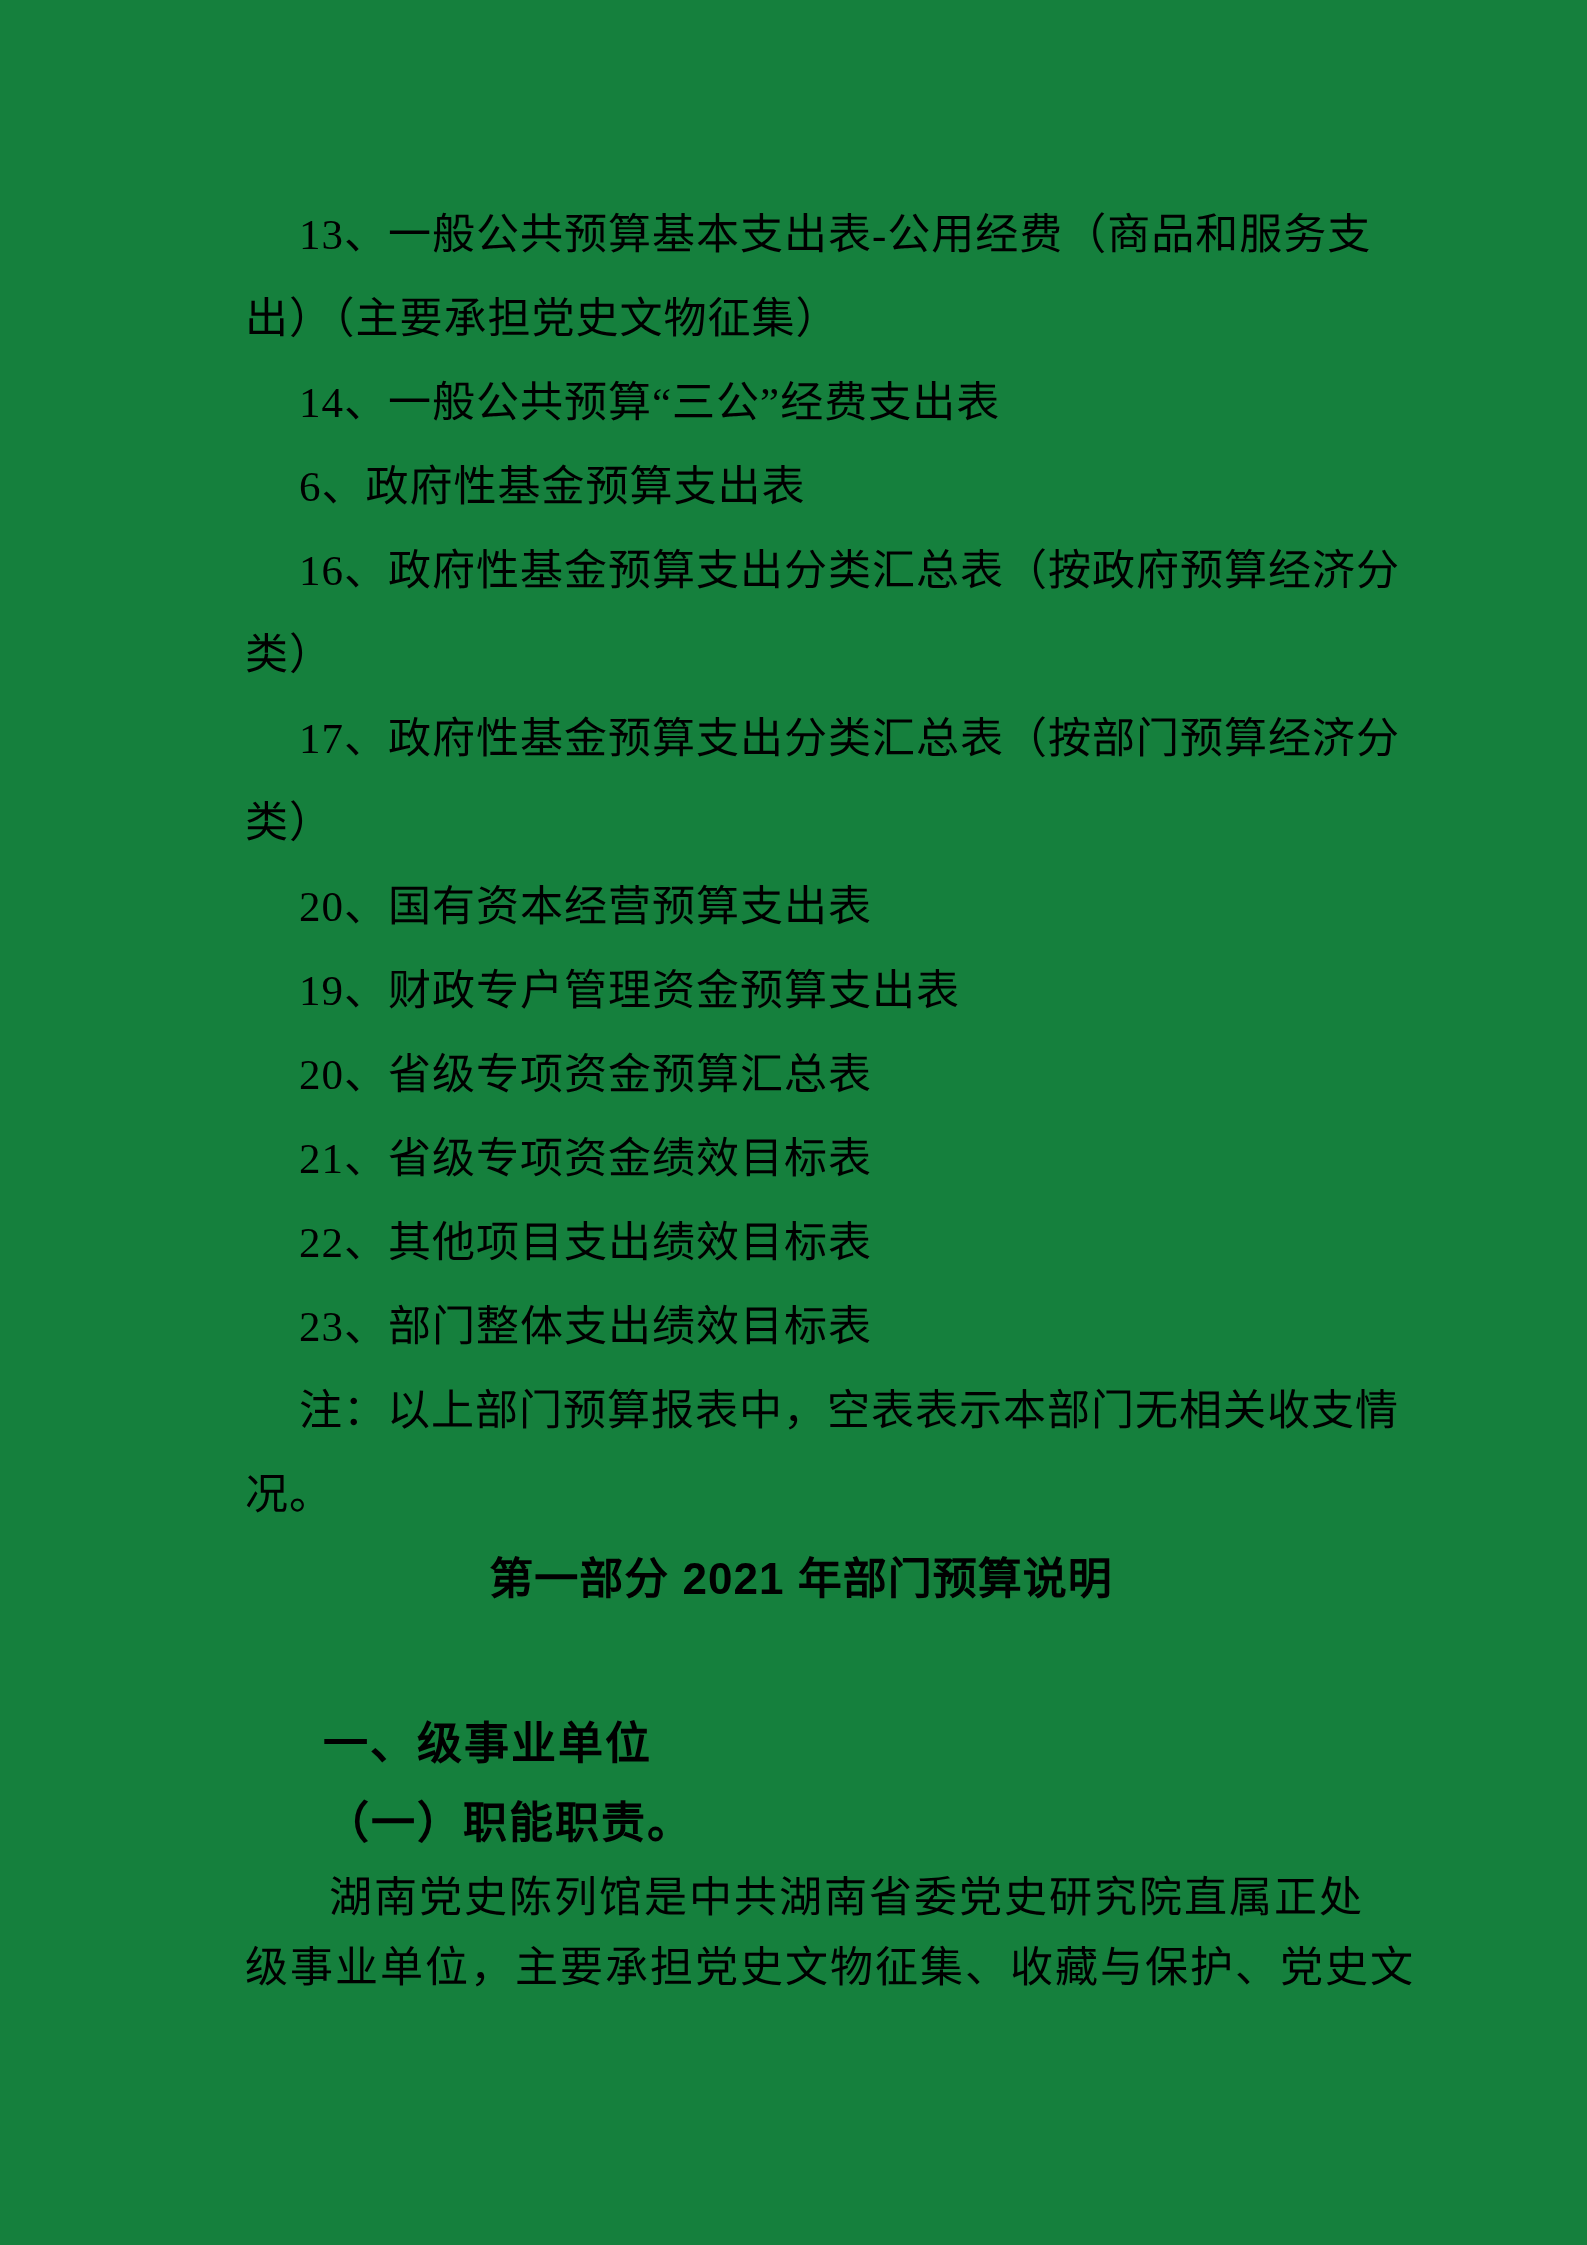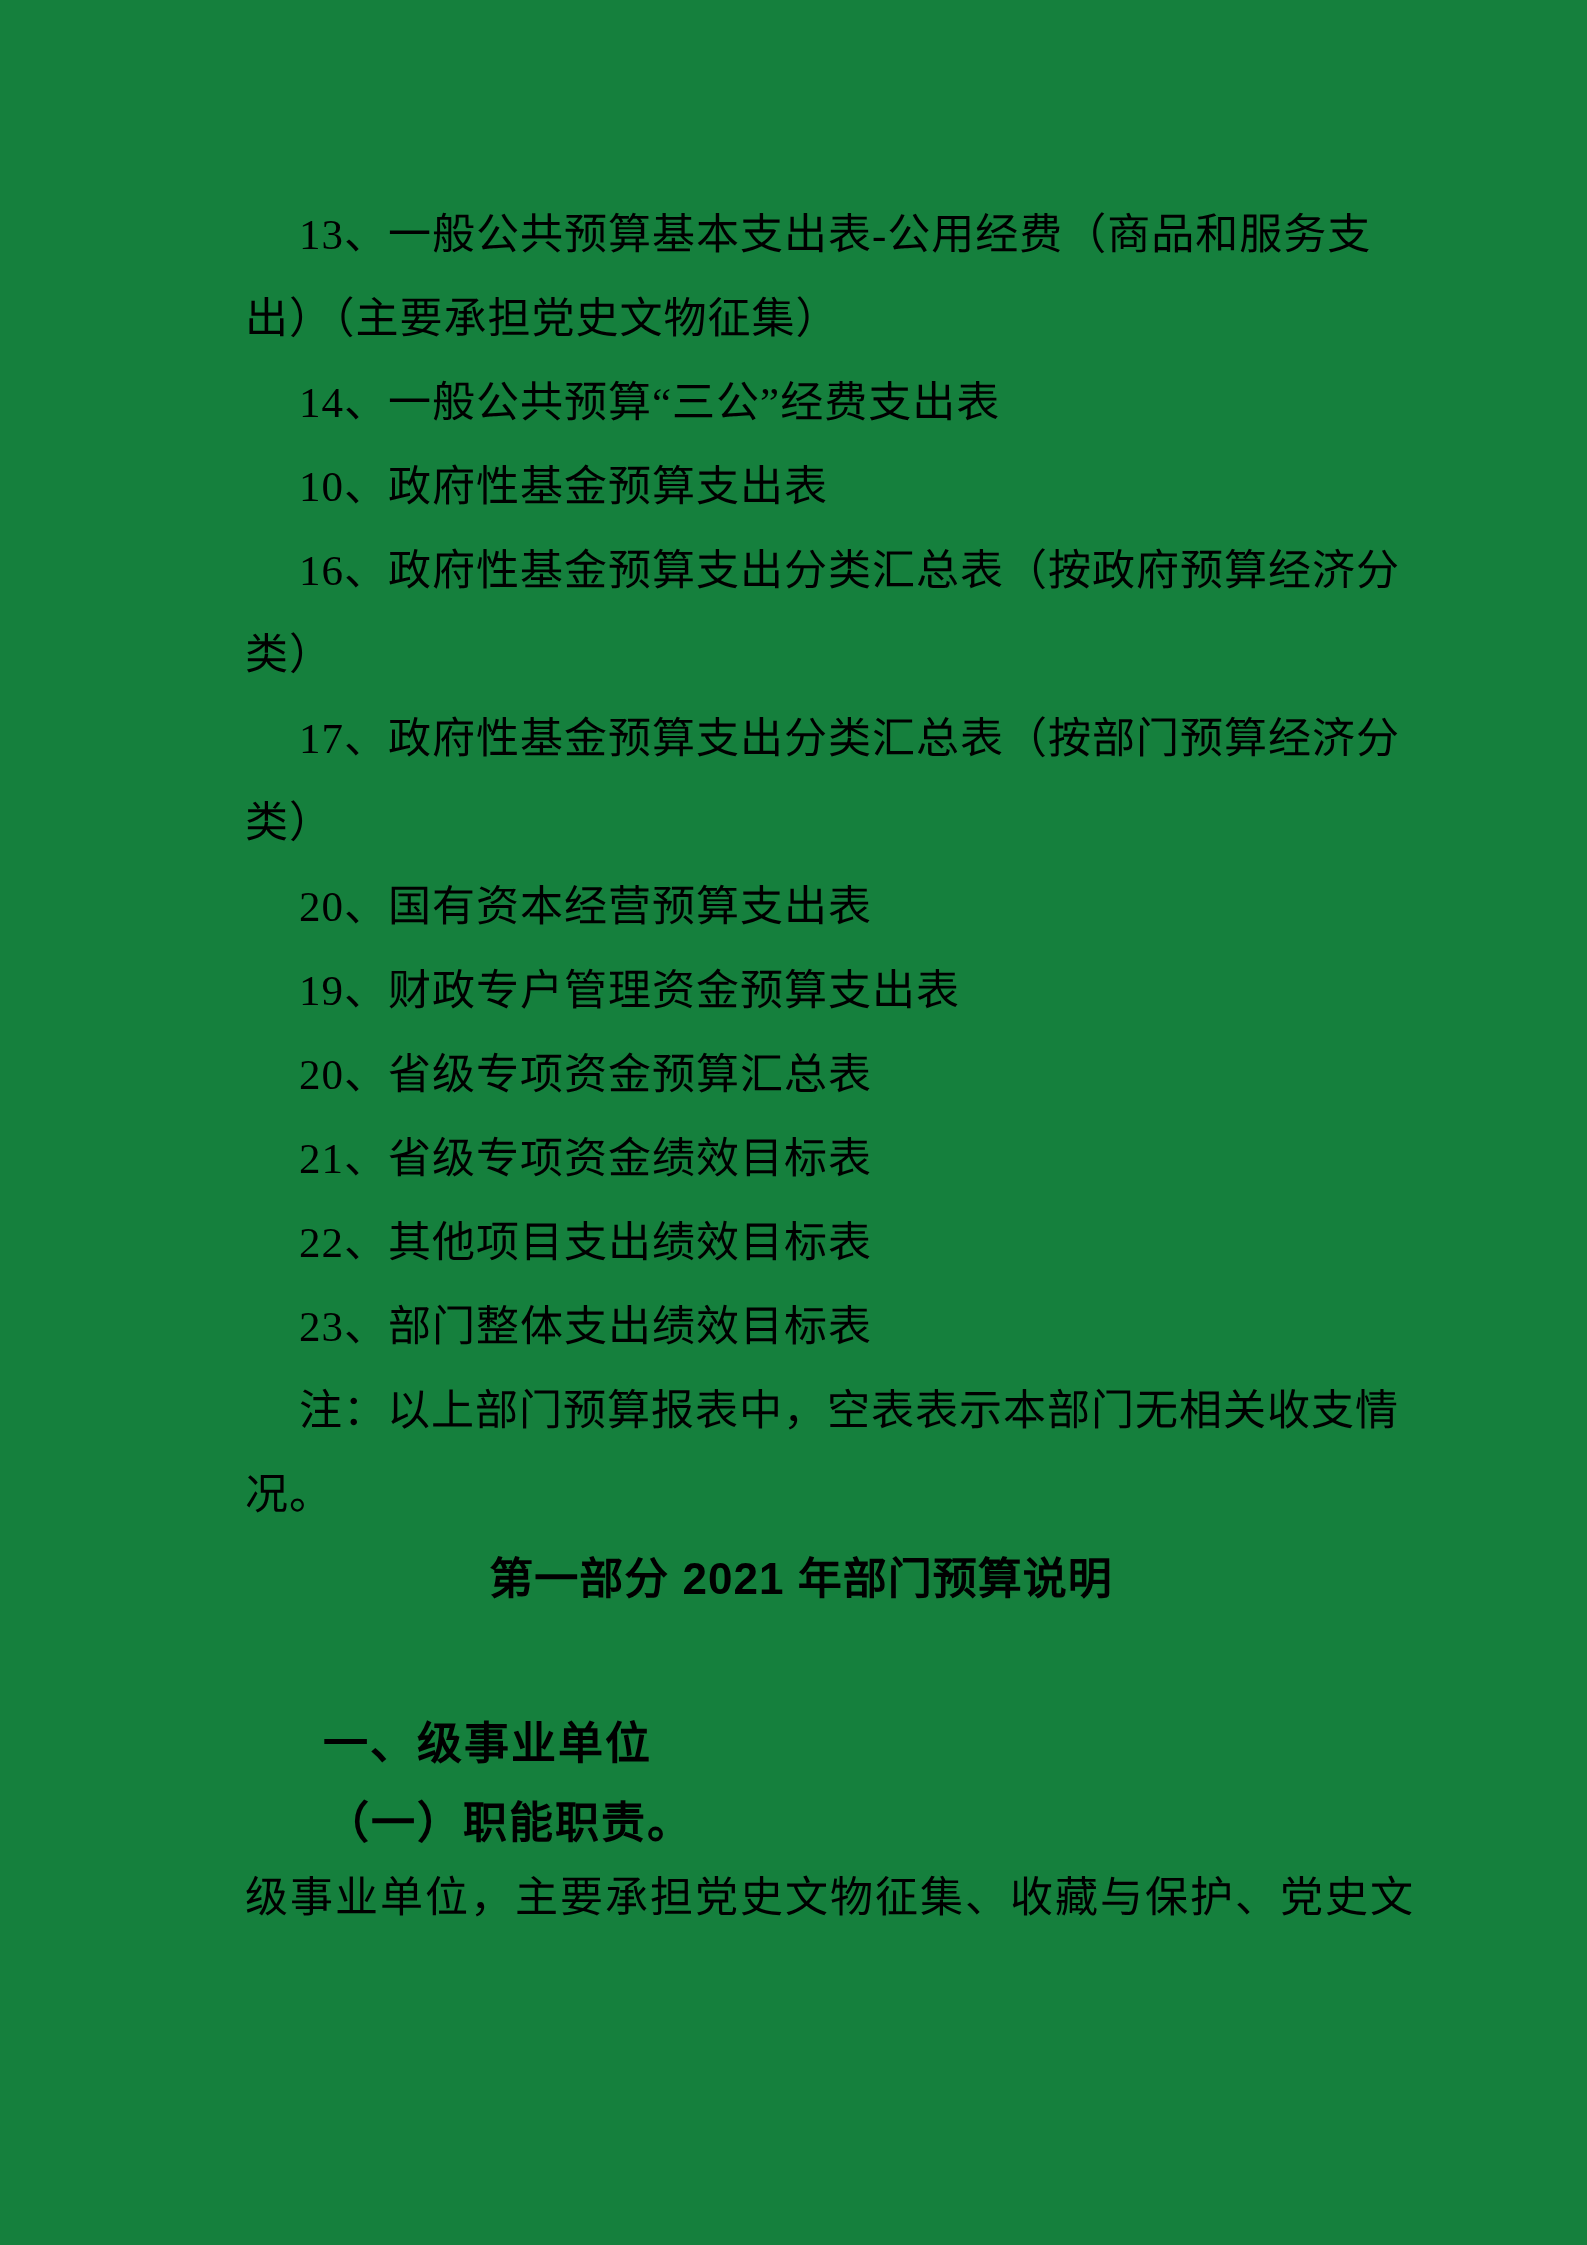--- a/index.html
+++ b/index.html
@@ -79,35 +79,36 @@
   .para-cont  { text-indent: 0; }
 </style>
 </head>
 <body>
 
 <main class="page">
 
   <p class="line item-first">13、一般公共预算基本支出表-公用经费（商品和服务支</p>
   <p class="line item-cont">出）（主要承担党史文物征集）</p>
   <p class="line item-first">14、一般公共预算“三公”经费支出表</p>
-  <p class="line item-first">10、政府性基金预算支出表</p>
+  <p class="line item-first">6、政府性基金预算支出表</p>
   <p class="line item-first">16、政府性基金预算支出分类汇总表（按政府预算经济分</p>
   <p class="line item-cont">类）</p>
   <p class="line item-first">17、政府性基金预算支出分类汇总表（按部门预算经济分</p>
   <p class="line item-cont">类）</p>
   <p class="line item-first">20、国有资本经营预算支出表</p>
   <p class="line item-first">19、财政专户管理资金预算支出表</p>
   <p class="line item-first">20、省级专项资金预算汇总表</p>
   <p class="line item-first">21、省级专项资金绩效目标表</p>
   <p class="line item-first">22、其他项目支出绩效目标表</p>
   <p class="line item-first">23、部门整体支出绩效目标表</p>
   <p class="line item-first">注：以上部门预算报表中，空表表示本部门无相关收支情</p>
   <p class="line item-cont">况。</p>
 
   <h1 class="part-title">第一部分 2021 年部门预算说明</h1>
 
   <h2 class="sec-heading">一、级事业单位</h2>
 
   <h3 class="subsec-heading">（一）职能职责。</h3>
 
+  <p class="para-line para-first">湖南党史陈列馆是中共湖南省委党史研究院直属正处</p>
   <p class="para-line para-cont">级事业单位，主要承担党史文物征集、收藏与保护、党史文</p>
 
 </main>
 
 </body></html>

